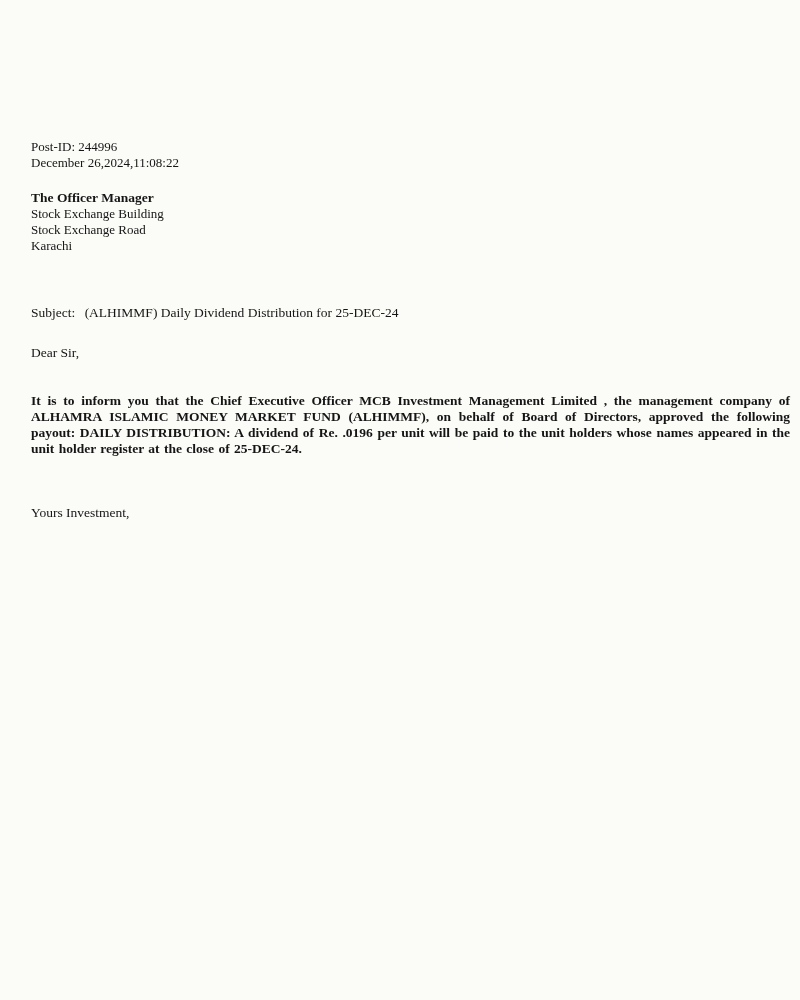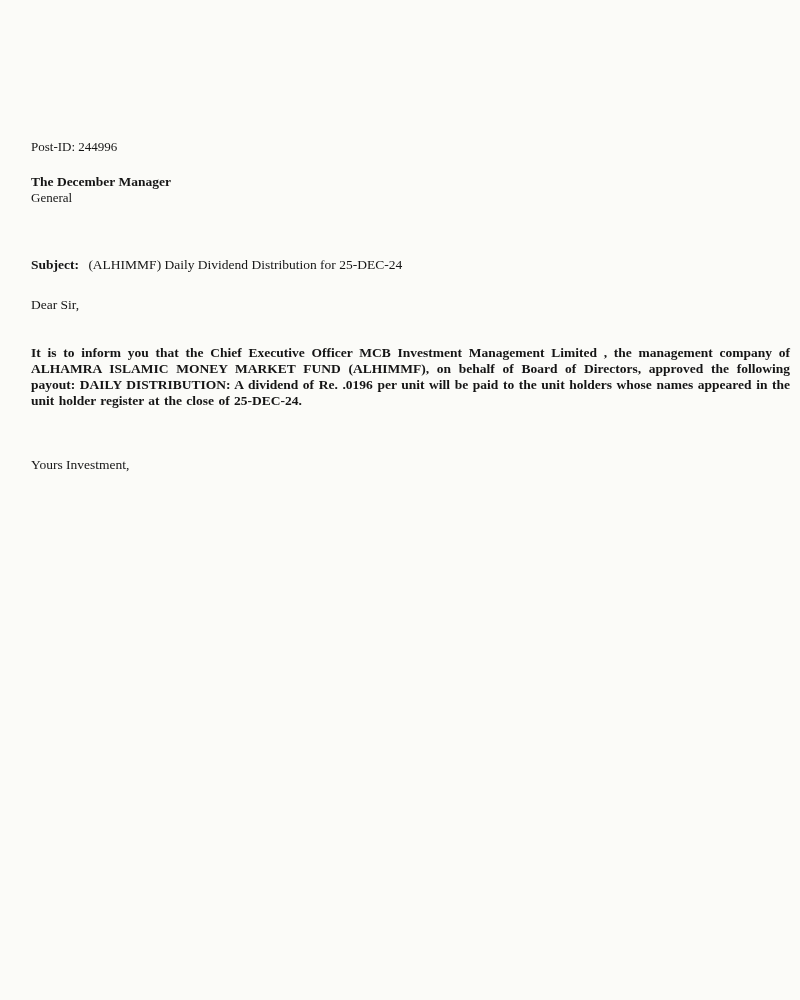--- a/index.html
+++ b/index.html
@@ -34,21 +34,21 @@
     }
     .recipient-line {
       line-height: 16px;
       font-size: 13px;
     }
     .subject-line {
       margin-top: 51px;
       font-size: 13.5px;
     }
     .subject-label {
-      font-weight: bold;
+      font-weight: normal;
     }
     .subject-text {
       margin-left: 6px;
     }
     .salutation {
       margin-top: 24px;
     }
     .body-paragraph {
       margin-top: 32px;
       text-align: justify;
@@ -59,24 +59,27 @@
       margin-top: 48px;
     }
   </style>
 </head>
 <body>
 
 <div class="letter">
 
   <div class="meta-line">Post-ID: 244996</div>
 
+  <div class="meta-line">December 26,2024,11:08:22</div>
 
   <div class="recipient-block">
-    <div class="recipient-name">The December Manager</div>
-    <div class="recipient-line">General</div>
+    <div class="recipient-name">The Officer Manager</div>
+    <div class="recipient-line">Stock Exchange Building</div>
+    <div class="recipient-line">Stock Exchange Road</div>
+    <div class="recipient-line">Karachi</div>
   </div>
 
   <div class="subject-line">
     <span class="subject-label">Subject:</span>
     <span class="subject-text">(ALHIMMF) Daily Dividend Distribution for 25-DEC-24</span>
   </div>
 
   <div class="salutation">Dear Sir,</div>
 
   <div class="body-paragraph">It is to inform you that the Chief Executive Officer MCB Investment Management Limited , the management company of ALHAMRA ISLAMIC MONEY MARKET FUND (ALHIMMF), on behalf of Board of Directors, approved the following payout: DAILY DISTRIBUTION: A dividend of Re. .0196 per unit will be paid to the unit holders whose names appeared in the unit holder register at the close of 25-DEC-24.</div>

